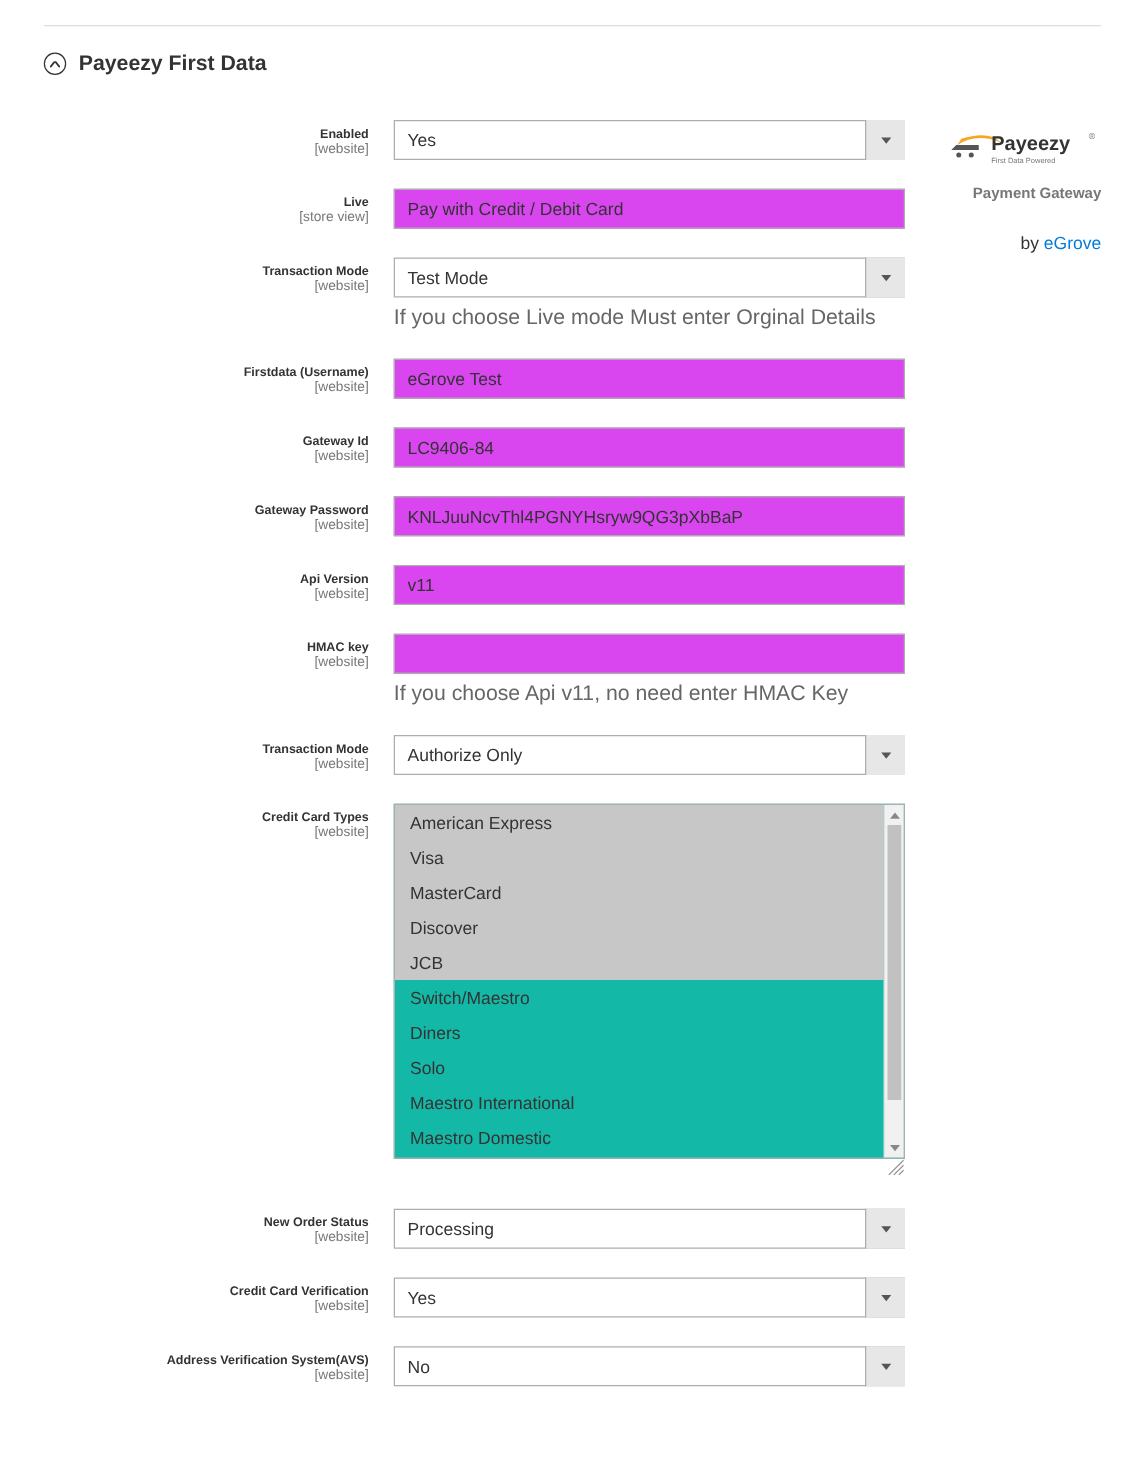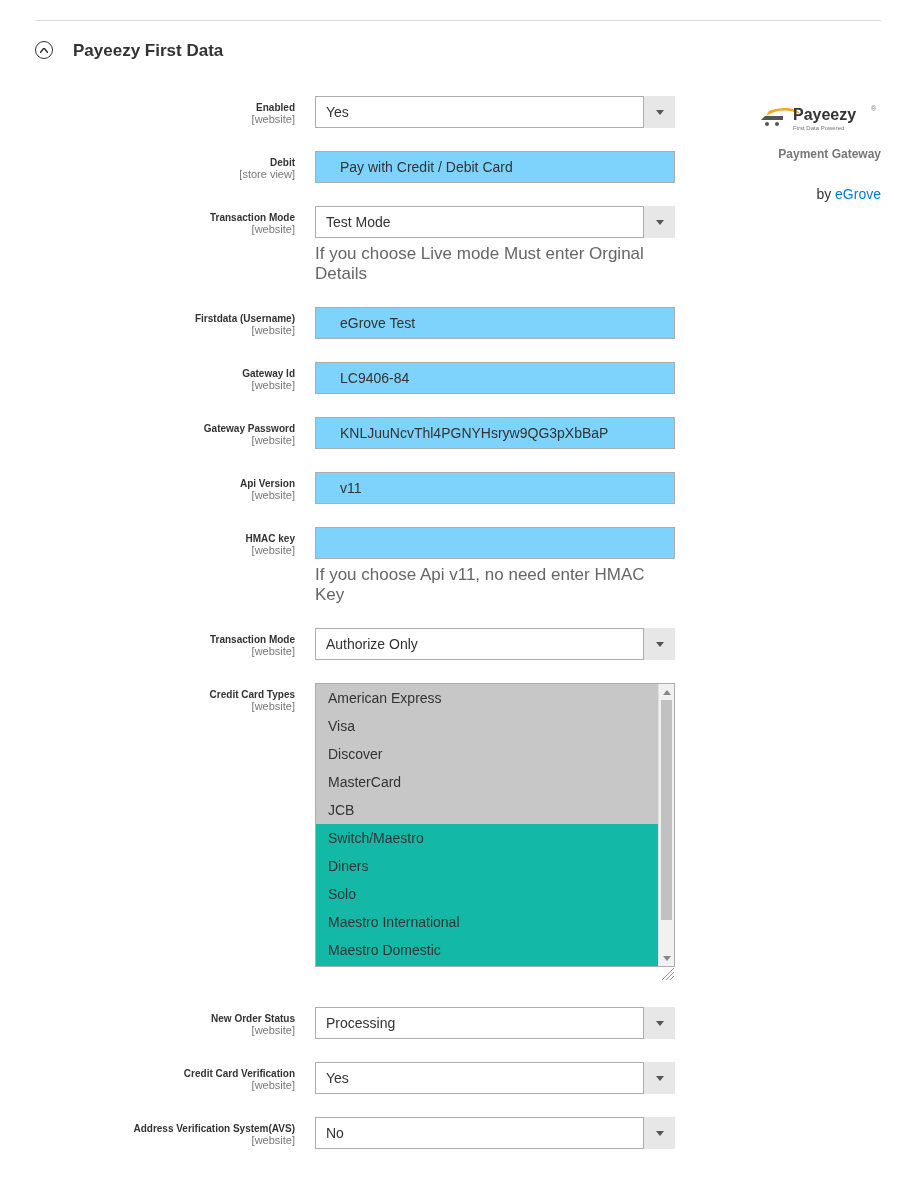--- a/index.html
+++ b/index.html
@@ -10,22 +10,22 @@
     color: #333;
     background: #fff;
     padding: 20px 35px;
   }
   .top-divider {
     border-top: 1px solid #ddd;
     margin-bottom: 20px;
   }
   .section-header {
     display: flex;
-    align-items: flex-start;
-    gap: 20px;
+    align-items: center;
+    gap: 10px;
     margin-bottom: 35px;
   }
   .collapse-icon {
     width: 18px;
     height: 18px;
     border: 1.5px solid #333;
     border-radius: 50%;
     display: flex;
     align-items: center;
     justify-content: center;
@@ -83,30 +83,30 @@
     font-weight: 600;
     color: #333;
     font-size: 10px;
   }
   .scope-text {
     font-size: 11px;
     color: #777;
     margin-top: 0;
   }
   .control-col {
-    width: 360px;
+    width: 409px;
   }
   .text-input {
     width: 100%;
     border: 1px solid #adadad;
-    padding: 7px 24px;
+    padding: 7px 10px;
     font-size: 14px;
     font-family: inherit;
     color: #333;
-    background: #7dd3fc;
+    background: #d946ef;
   }
   .select-wrap {
     position: relative;
     width: 100%;
   }
   .select-display {
     width: 100%;
     border: 1px solid #adadad;
     padding: 7px 40px 7px 10px;
     font-size: 14px;
@@ -224,21 +224,21 @@
       <div class="control-col">
         <div class="select-wrap">
           <div class="select-display">Yes</div>
           <div class="select-arrow"></div>
         </div>
       </div>
     </div>
 
     <div class="field-row">
       <div class="label-col">
-        <div class="label-text">Debit</div>
+        <div class="label-text">Live</div>
         <div class="scope-text">[store view]</div>
       </div>
       <div class="control-col">
         <input class="text-input" type="text" value="Pay with Credit / Debit Card" style="">
       </div>
     </div>
 
     <div class="field-row">
       <div class="label-col">
         <div class="label-text">Transaction Mode</div>
@@ -320,22 +320,22 @@
     <div class="field-row" style="margin-bottom:40px;">
       <div class="label-col">
         <div class="label-text">Credit Card Types</div>
         <div class="scope-text">[website]</div>
       </div>
       <div class="control-col">
         <div class="multiselect">
           <div class="multiselect-inner" id="cc-types-container">
               <div class="multiselect-option selected">American Express</div>
               <div class="multiselect-option selected">Visa</div>
+              <div class="multiselect-option selected">MasterCard</div>
               <div class="multiselect-option selected">Discover</div>
-              <div class="multiselect-option selected">MasterCard</div>
               <div class="multiselect-option selected">JCB</div>
               <div class="multiselect-option">Switch/Maestro</div>
               <div class="multiselect-option">Diners</div>
               <div class="multiselect-option">Solo</div>
               <div class="multiselect-option">Maestro International</div>
               <div class="multiselect-option">Maestro Domestic</div>
             </div>
           <div class="multiselect-scrollbar">
             <div class="scroll-up"></div>
             <div class="scroll-thumb"></div>

